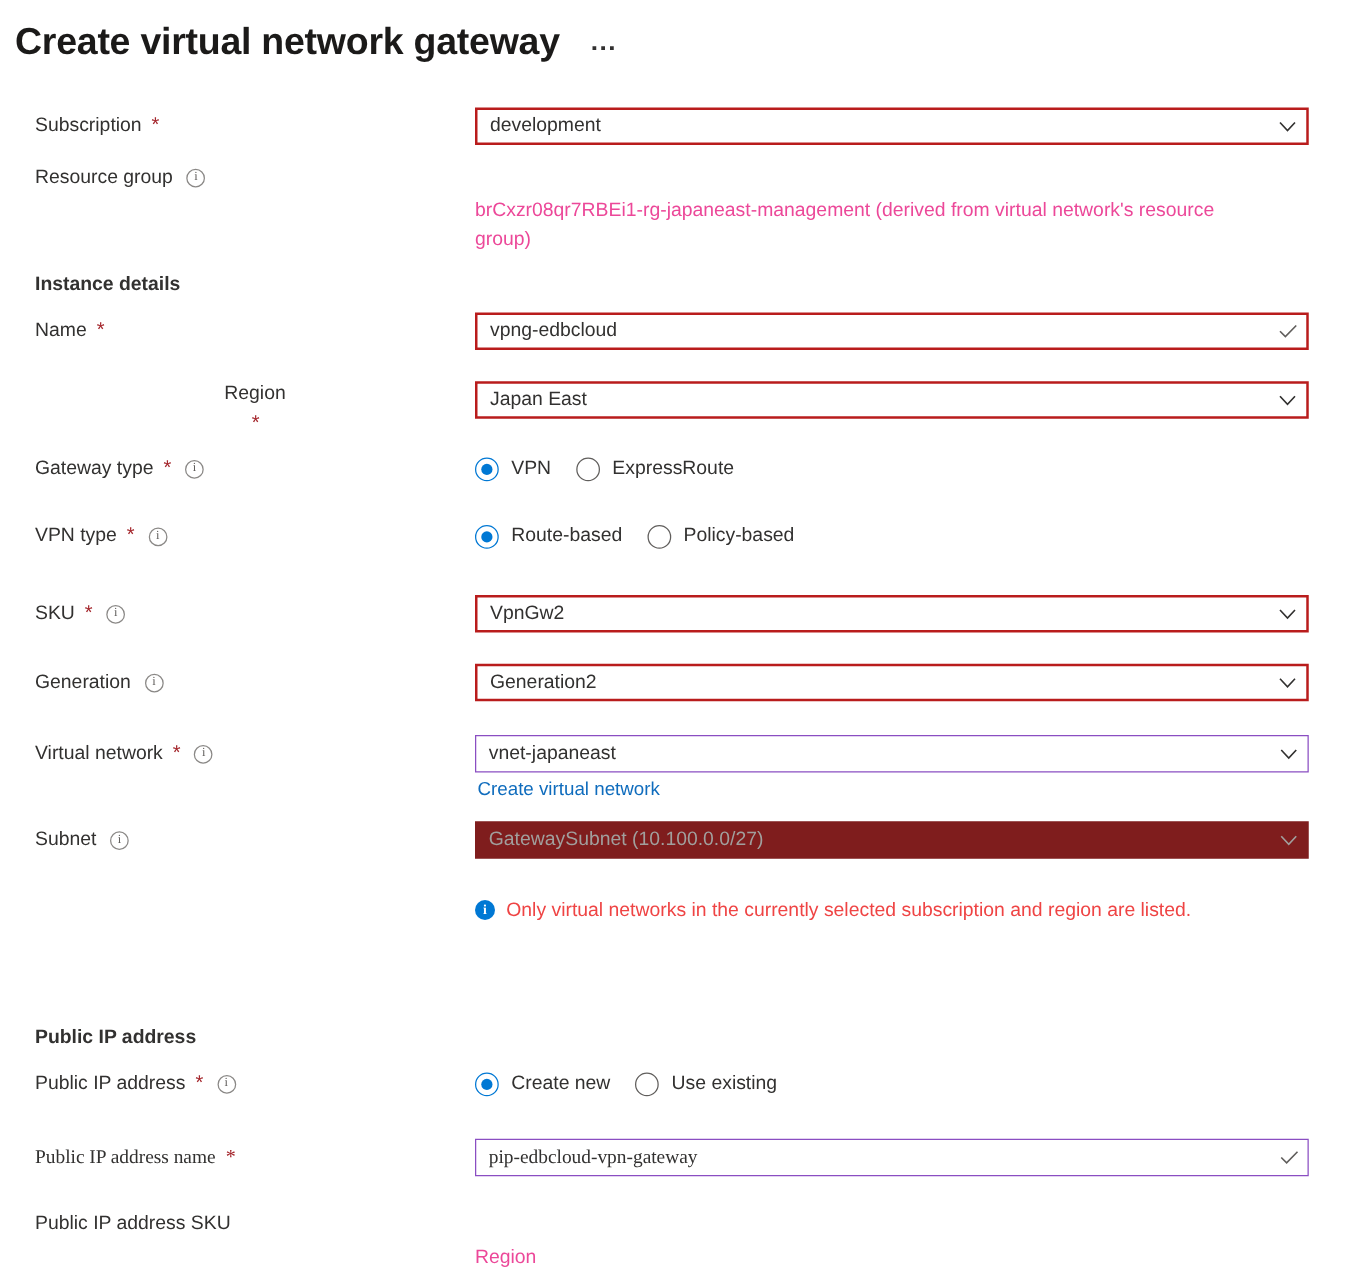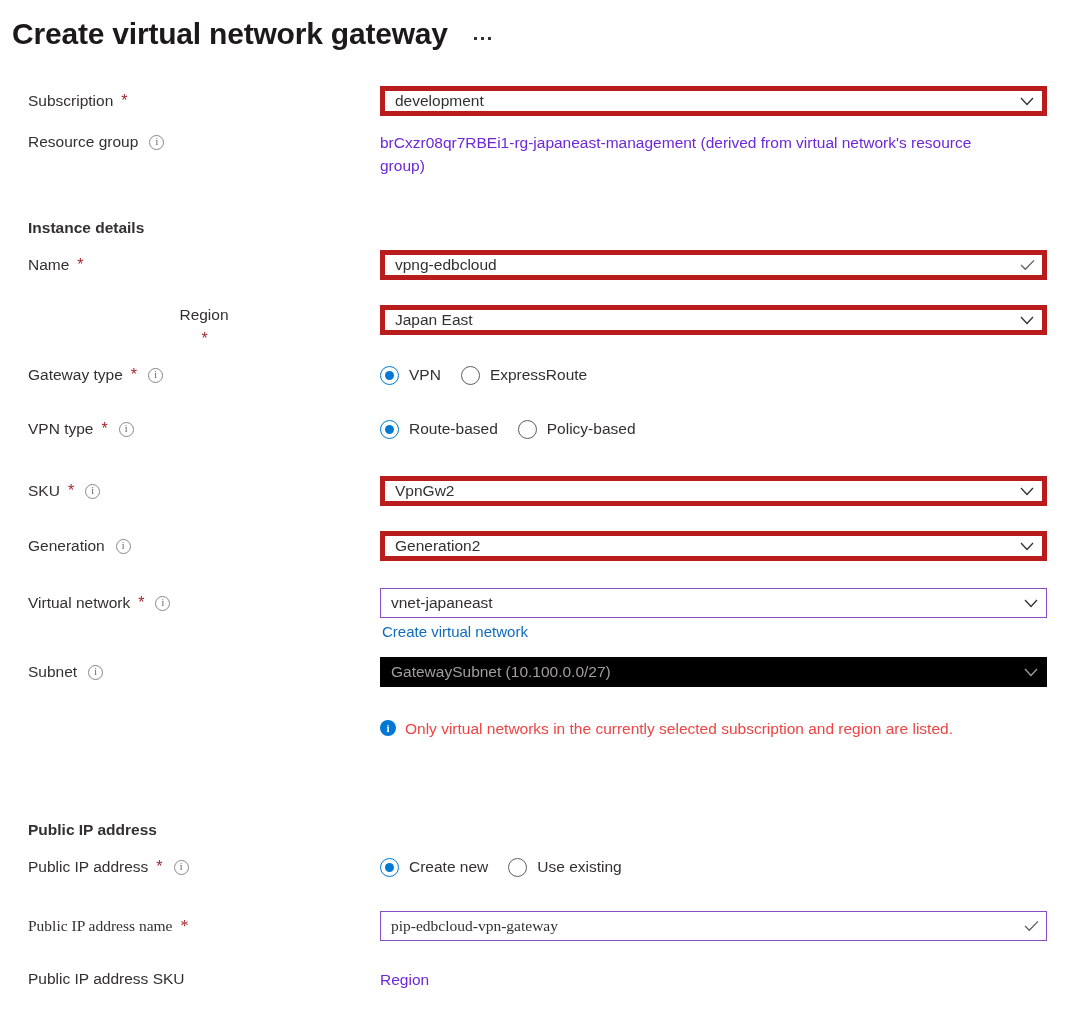--- a/index.html
+++ b/index.html
@@ -47,44 +47,44 @@
     width: 15px; height: 15px; min-width: 15px;
     border: 1px solid #8a8886; border-radius: 50%;
     font-size: 10px; line-height: 1; color: #605e5c;
     font-family: "Liberation Serif", serif; margin-left: 4px;
     cursor: pointer; user-select: none;
   }
 
   
   .ctl {
     position: relative; width: 667px; height: 30px;
-    border: 5px solid #b91c1c; background: #ffffff;
+    border: 2px solid #b91c1c; background: #ffffff;
     display: flex; align-items: center;
   }
   .ctl.accent { border: 1px solid #8a4ec2; }
-  .ctl.disabled { border: 1px solid transparent; background: #000000; }
+  .ctl.disabled { border: 1px solid transparent; background: #7f1d1d; }
   .ctl .val {
     flex: 1 1 auto; padding: 0 10px; font-size: 15.5px;
     color: #323130; white-space: nowrap; overflow: hidden; text-overflow: ellipsis;
   }
   .ctl.disabled .val { color: #a19f9d; }
   .chev {
     width: 30px; height: 28px; display: flex; align-items: center; justify-content: center;
     flex: 0 0 30px; cursor: pointer;
   }
   .chev svg { display: block; }
   .check {
     width: 30px; height: 28px; display: flex; align-items: center; justify-content: center;
     flex: 0 0 30px;
   }
 
   
   .static-val {
-    font-size: 15.5px; line-height: 23px; color: #6d28d9;
-    max-width: 640px; padding-top: 1px;
+    font-size: 15.5px; line-height: 23px; color: #ec4899;
+    max-width: 640px; padding-top: 1px; margin-top: 26px;
   }
 
   
   .section-h {
     padding-left: 28px; font-size: 15.5px; font-weight: bold; color: #323130;
   }
 
   
   .radio-grp { display: flex; align-items: center; gap: 6px; height: 30px; }
   .radio { display: flex; align-items: center; gap: 10px; cursor: pointer; margin-right: 14px; }

